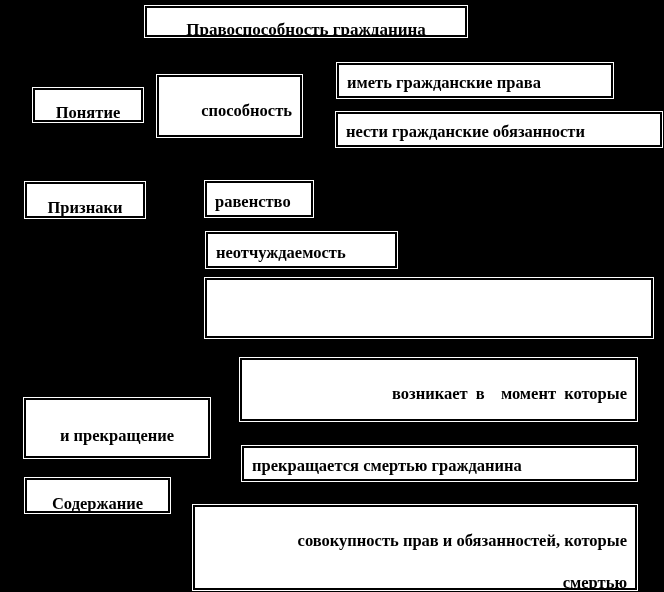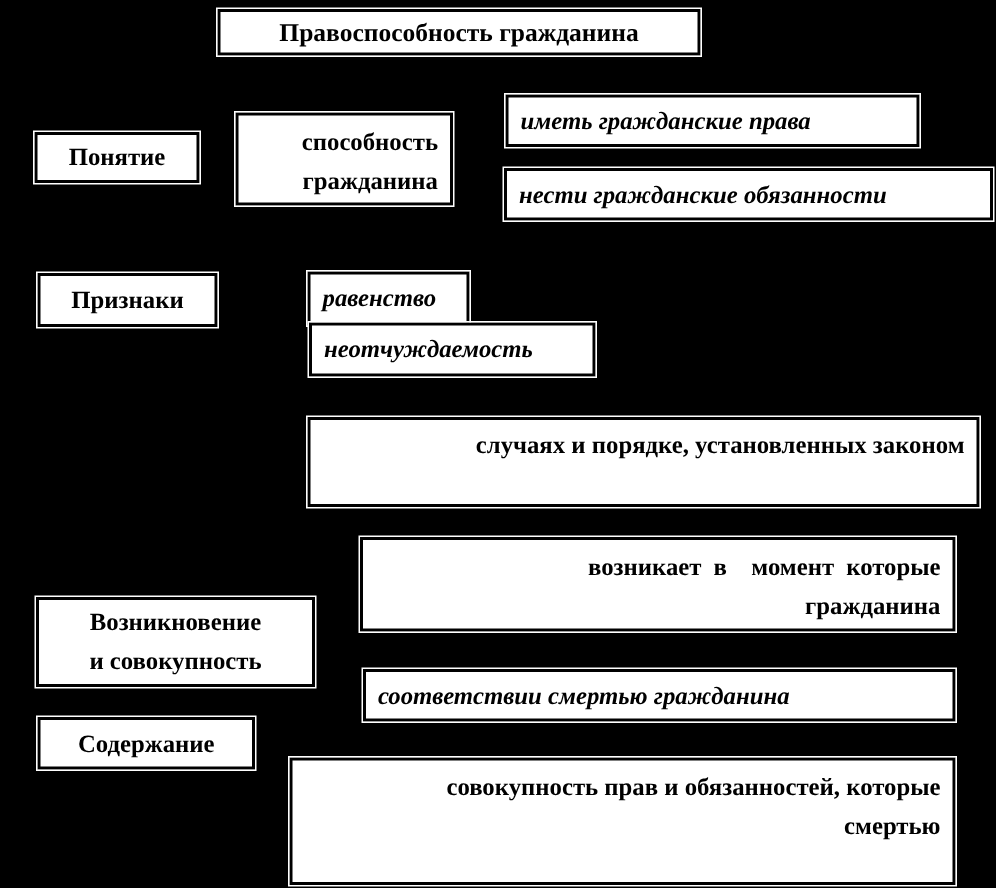--- a/index.html
+++ b/index.html
@@ -17,37 +17,37 @@
     border:2px solid #000000;
     outline:1px solid #ffffff;
     color:#000000;
     font-weight:bold;
     font-size:16.5px;
     line-height:26px;
   }
   
   .c{display:flex;align-items:center;justify-content:center;text-align:center;flex-direction:column;}
   
-  .l{display:flex;align-items:center;padding-left:8px;font-style:italic;}
+  .l{display:flex;align-items:flex-end;padding-left:8px;}
   
   .ml{padding:4px 8px 0 8px;text-align:right;}
-  .ln{white-space:pre;}
+  .ln{white-space:pre;margin-top:16px;}
   .title{font-size:17px;}
   .wide{word-spacing:4px;}
 </style>
 </head>
 <body>
 
 <div class="stage">
 
   <div class="box c title" style="left:145px;top:6px;width:322px;height:31px">
     <span class="ln">Правоспособность гражданина</span>
   </div>
 
-  <div class="box c" style="left:23px;top:88px;width:110px;height:34px">
+  <div class="box c" style="left:33px;top:88px;width:110px;height:34px">
     <span class="ln">Понятие</span>
   </div>
 
   <div class="box ml" style="left:157px;top:75px;width:145px;height:62px;padding-left:16px;padding-top:5px">
     <div class="ln">способность</div>
     <div class="ln">гражданина</div>
   </div>
 
   <div class="box l" style="left:337px;top:63px;width:276px;height:35px">
     <span class="ln">иметь гражданские права</span>
@@ -58,40 +58,38 @@
   </div>
 
   <div class="box l" style="left:336px;top:112px;width:326px;height:35px">
     <span class="ln">нести гражданские обязанности</span>
   </div>
 
   <div class="box l" style="left:205px;top:181px;width:108px;height:36px">
     <span class="ln">равенство</span>
   </div>
 
-  <div class="box l" style="left:206px;top:215px;width:191px;height:36px">
+  <div class="box l" style="left:206px;top:232px;width:191px;height:36px">
     <span class="ln">неотчуждаемость</span>
   </div>
 
   <div class="box ml" style="left:205px;top:278px;width:448px;height:60px">
-    <div class="ln">случаях и порядке, установленных законом</div>
   </div>
 
   <div class="box c" style="left:24px;top:398px;width:186px;height:60px">
-    <div class="ln">Возникновение</div>
-    <div class="ln">и совокупность</div>
+    <div class="ln">и прекращение</div>
   </div>
 
   <div class="box ml" style="left:240px;top:358px;width:397px;height:63px;padding-top:5px">
     <div class="ln wide">возникает в  момент которые</div>
     <div class="ln">гражданина</div>
   </div>
 
   <div class="box l" style="left:242px;top:446px;width:395px;height:35px">
-    <span class="ln">соответствии смертью гражданина</span>
+    <span class="ln">прекращается смертью гражданина</span>
   </div>
 
   <div class="box c" style="left:25px;top:478px;width:145px;height:35px">
     <span class="ln">Содержание</span>
   </div>
 
   <div class="box ml" style="left:193px;top:505px;width:444px;height:85px;padding-top:5px">
     <div class="ln">совокупность прав и обязанностей, которые</div>
     <div class="ln">смертью</div>
   </div>

